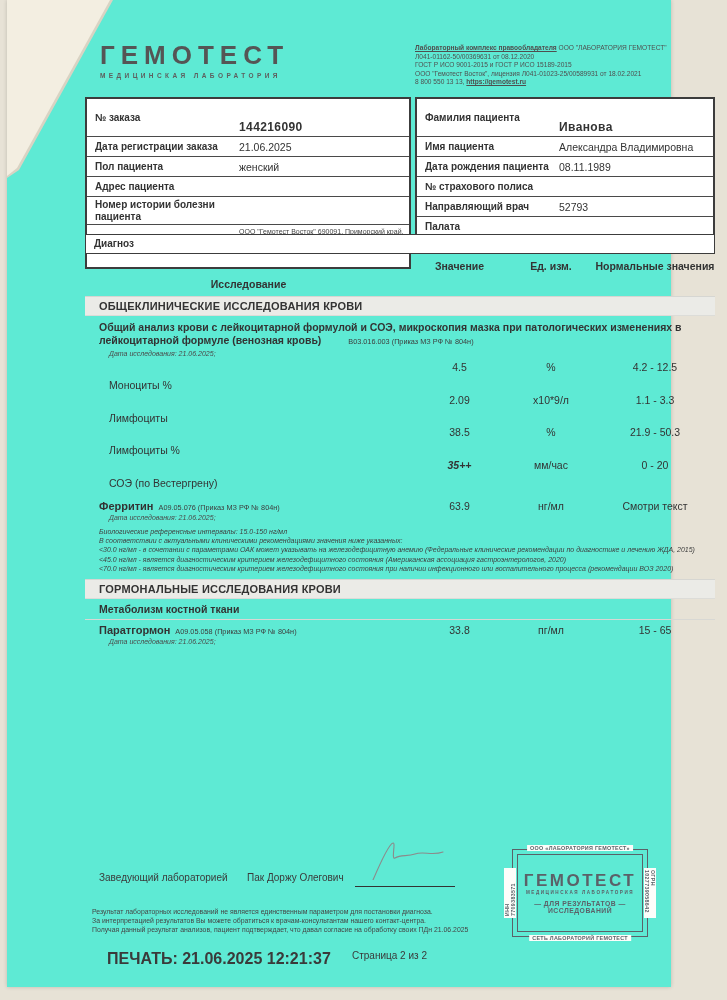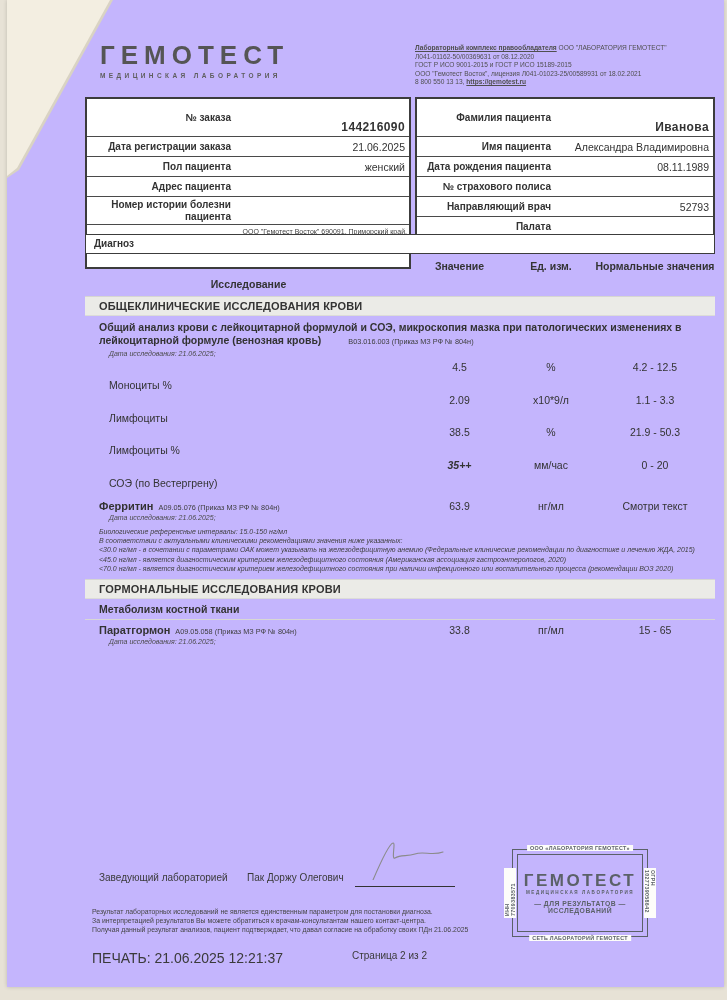--- a/index.html
+++ b/index.html
@@ -1,31 +1,31 @@
 <!DOCTYPE html>
 <html><head>
 <meta charset="utf-8">
 <style>
   * { margin:0; padding:0; box-sizing:border-box; }
   html,body { width:727px; height:1000px; }
   body { background:#e7e2d6; font-family:"Liberation Sans", sans-serif; color:#333; position:relative; overflow:hidden; }
-  .page { position:absolute; left:7px; top:0; width:717px; height:987px; background:#c4b5fd; box-shadow:0 0 4px rgba(0,0,0,.18); }
+  .page { position:absolute; left:7px; top:0; width:664px; height:987px; background:#5eead4; box-shadow:0 0 4px rgba(0,0,0,.18); }
   .fold-shadow { position:absolute; left:0; top:0; width:112px; height:178px; background:#d9d3c3; clip-path:polygon(0 0,106px 0,12px 170px,0 178px); }
   .fold { position:absolute; left:0; top:0; width:110px; height:176px; background:#f3eee1; clip-path:polygon(0 0,103px 0,10px 168px,0 176px); }
 
   
   .logo { position:absolute; left:93px; top:40px; color:#5a5a5a; }
   .logo-title { font-size:26px; font-weight:bold; letter-spacing:6px; color:#555; }
   .logo-sub { font-size:6.5px; letter-spacing:3.4px; font-weight:bold; margin-top:1px; color:#5e5e5e; }
   .license { position:absolute; left:408px; top:44px; width:300px; font-size:6.6px; line-height:8.6px; color:#4f4f4f; }
   .license .u { text-decoration:underline; font-weight:bold; }
   .license a { color:#4f4f4f; font-weight:bold; text-decoration:underline; }
 
   
-  .tbl { position:absolute; border:2px solid #3c3c3c; background:#fff;text-align:right; }
+  .tbl { position:absolute; border:2px solid #3c3c3c; background:#fff; }
   .tbl-left { left:78px; top:97px; width:326px; }
   .tbl-right { left:408px; top:97px; width:300px; }
   .trow { display:flex; border-bottom:1.2px solid #4a4a4a; min-height:20px; align-items:center; }
   .trow:last-child { border-bottom:none; }
   .tlabel { font-weight:bold; font-size:10px; padding:2px 4px 2px 8px; line-height:11.5px; }
   .tval { font-size:10.5px; padding:2px 4px; }
   .tbl-left .tlabel { width:148px; }
   .tbl-left .tval { flex:1; }
   .tbl-right .tlabel { width:138px; }
   .tbl-right .tval { flex:1; }
@@ -64,21 +64,21 @@
   .stamp-outer { position:absolute; inset:6px 8px; border:1.6px solid #5b6168; }
   .stamp-inner { position:absolute; inset:4px; border:1px solid #5b6168; display:flex; flex-direction:column; align-items:center; justify-content:center; }
   .stamp-top { position:absolute; top:2px; left:50%; transform:translateX(-50%); background:#fdfdfa; padding:0 3px; font-size:5.4px; font-weight:bold; white-space:nowrap; letter-spacing:.3px; }
   .stamp-bottom { position:absolute; bottom:2px; left:50%; transform:translateX(-50%); background:#fdfdfa; padding:0 3px; font-size:5.4px; font-weight:bold; white-space:nowrap; letter-spacing:.3px; }
   .stamp-title { font-size:17px; font-weight:bold; letter-spacing:2.5px; line-height:16px; }
   .stamp-sub { font-size:4.6px; font-weight:bold; letter-spacing:1.55px; margin-top:1px; }
   .stamp-purpose { font-size:6.8px; font-weight:bold; margin-top:5px; letter-spacing:.5px; }
   .stamp-side-l { position:absolute; left:0px; top:50%; transform:translateY(-50%) rotate(180deg); writing-mode:vertical-rl; font-size:5.2px; font-weight:bold; letter-spacing:.4px; background:#fdfdfa; padding:2px 0; }
   .stamp-side-r { position:absolute; right:0px; top:50%; transform:translateY(-50%); writing-mode:vertical-rl; font-size:5.2px; font-weight:bold; letter-spacing:.4px; background:#fdfdfa; padding:2px 0; }
   .disclaimer { position:absolute; left:85px; top:908px; width:400px; font-size:6.9px; line-height:8.8px; color:#454545; }
-  .print-line { position:absolute; left:85px; top:950px; font-size:14px; color:#3a3a3a; }
+  .print-line { position:absolute; left:100px; top:950px; font-size:16px; color:#3a3a3a;font-weight:bold; }
   .page-num { position:absolute; left:345px; top:950px; font-size:10px; color:#3a3a3a; }
 </style>
 </head>
 <body>
 
 <div class="page">
   <div class="fold-shadow"></div>
   <div class="fold"></div>
 
   <div class="logo">

